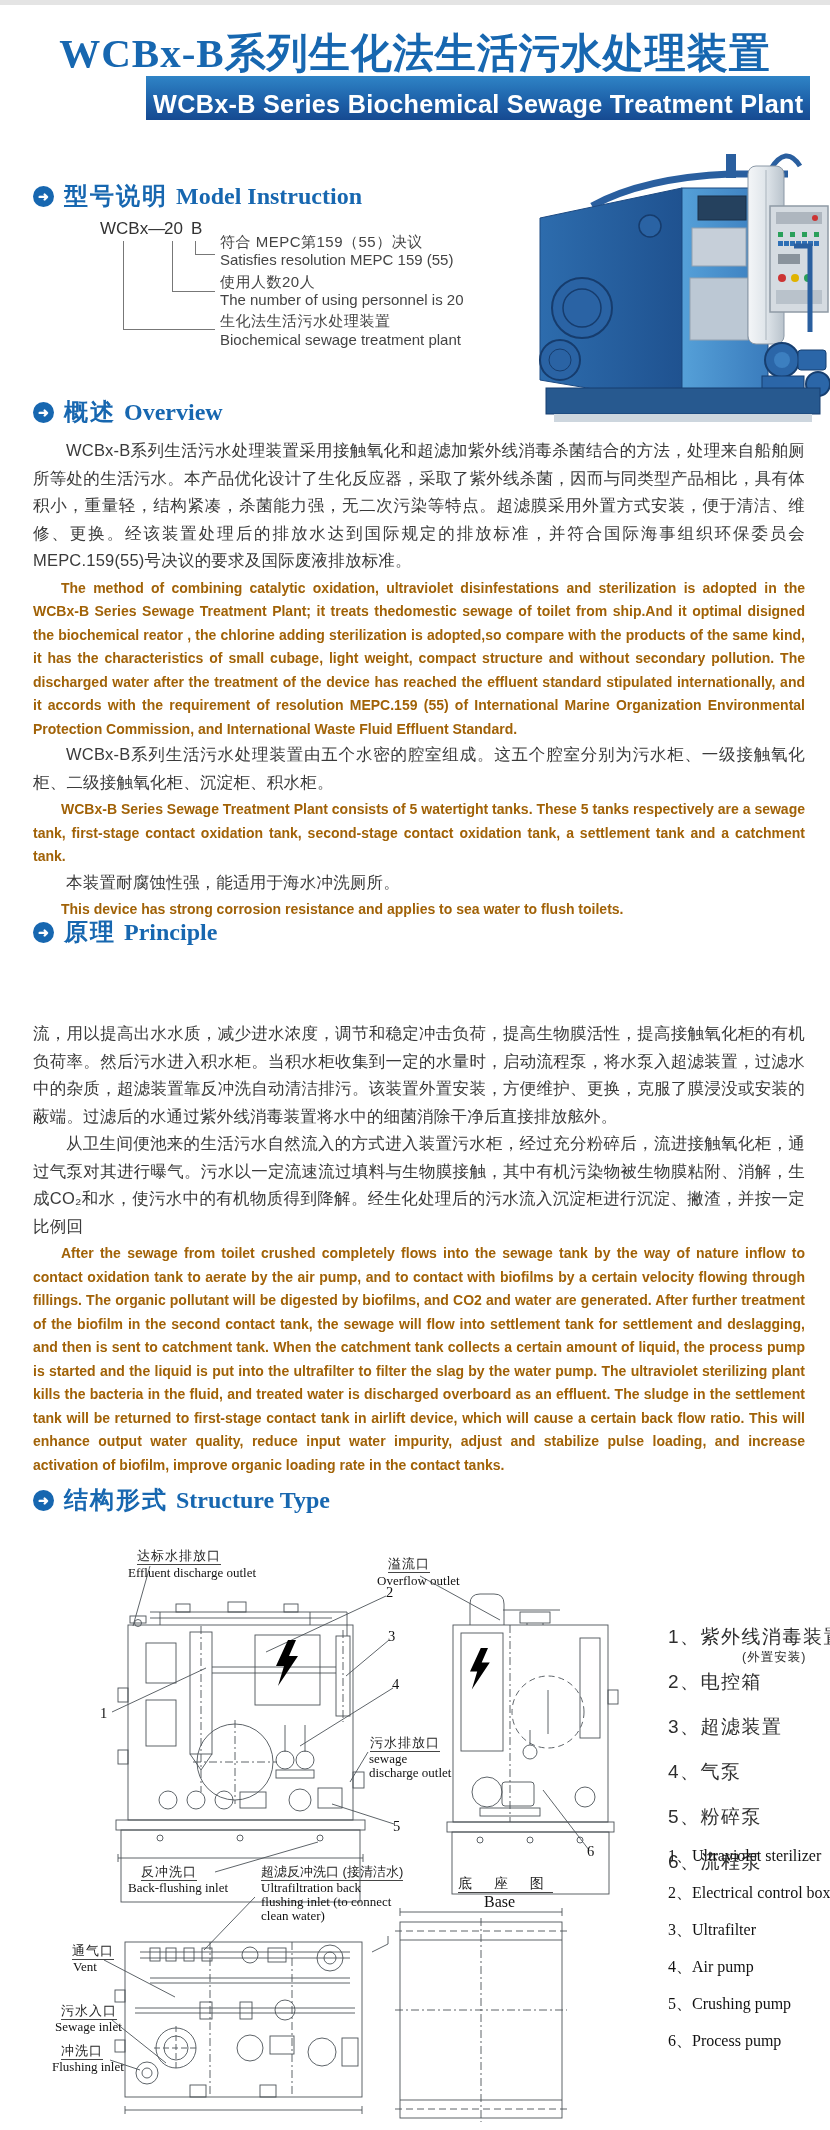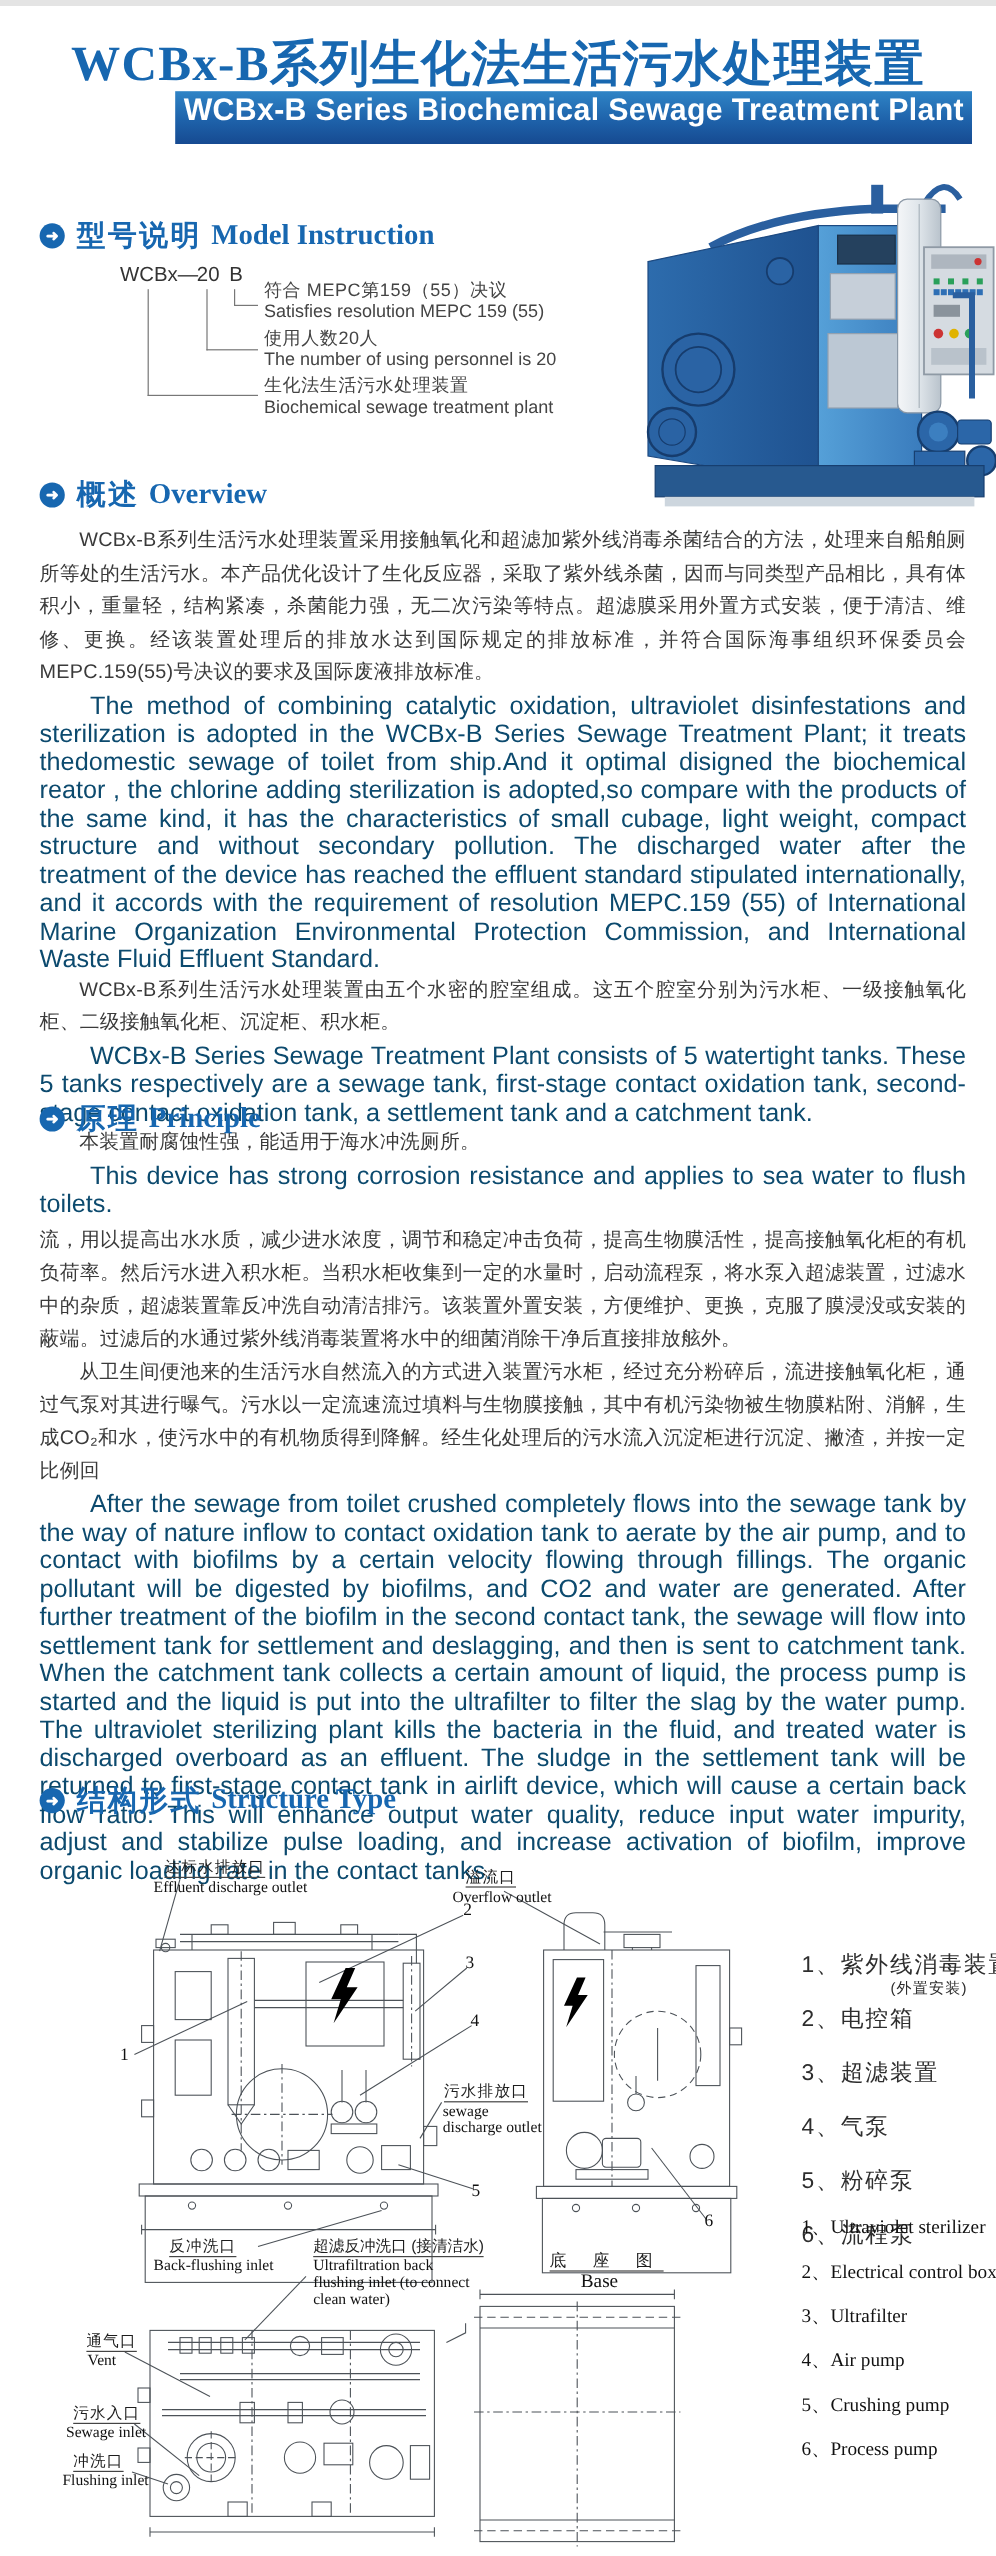--- a/index.html
+++ b/index.html
@@ -7,21 +7,21 @@
   body { font-family:"Liberation Sans", sans-serif; color:#3c3c3c; }
   .page { position:relative; width:830px; height:2130px; margin:0 auto; background:#ffffff; overflow:hidden; }
 
   .scan-edge { position:absolute; top:0; left:0; width:830px; height:5px; background:#d9d9d9; opacity:.7; }
 
   .title { position:absolute; top:26px; left:0; width:830px; text-align:center;
            font-family:"Liberation Serif", serif; font-weight:bold; font-size:41px;
            color:#1767b0; letter-spacing:1px; }
   .banner { position:absolute; top:76px; left:146px; width:664px; height:44px;
             background:linear-gradient(180deg,#2f84c6 0%, #1e62aa 55%, #164a91 100%);
-            display:flex; align-items:flex-start; justify-content:center; }
+            display:flex; align-items:flex-end; justify-content:center; }
   .banner-text { color:#ffffff; font-weight:bold; font-size:26px; letter-spacing:.3px;
                  transform:scaleX(.97); white-space:nowrap; }
 
   .photo { position:absolute; left:532px; top:126px; width:298px; height:304px; }
 
   .sec-head { position:absolute; left:33px; display:flex; align-items:center; }
   .sec-icon { width:21px; height:21px; border-radius:50%; background:#1767b0; color:#fff;
               display:flex; align-items:center; justify-content:center; font-size:13px;
               font-weight:bold; margin-right:10px; flex:0 0 auto; }
   .sec-title-zh { font-size:24px; font-weight:bold; color:#1767b0; letter-spacing:2px; white-space:nowrap; }
@@ -30,21 +30,21 @@
 
   
   .mcode { position:absolute; font-size:17px; color:#333; top:219px; }
   .mline { position:absolute; border-left:1px solid #777; border-bottom:1px solid #777; }
   .mlabel-zh { position:absolute; left:220px; font-size:15px; color:#444; white-space:nowrap; letter-spacing:.5px; }
   .mlabel-en { position:absolute; left:220px; font-size:15px; color:#444; white-space:nowrap; }
 
   .body-block { position:absolute; left:33px; width:772px; }
   .para-zh { font-size:16.5px; line-height:27.5px; text-align:justify; text-indent:2em; color:#3a3a3a; letter-spacing:.2px; }
   .para-zh.cont { text-indent:0; }
-  .para-en { font-size:21px; line-height:23.5px; text-align:justify; text-indent:2em; color:#0c4a6e; margin-top:2px; }
+  .para-en { font-size:14px; line-height:23.5px; text-align:justify; text-indent:2em; color:#a16207; margin-top:2px;font-weight:bold; }
   .gap-top { margin-top:56px; }
 
   
   .structure { position:absolute; left:0; top:1540px; width:830px; height:590px; }
   .structure svg { position:absolute; left:0; top:0; }
   .dlabel-zh { position:absolute; font-size:13px; color:#1d1d1d; letter-spacing:1px; white-space:nowrap; line-height:15px; }
   .dlabel-en { position:absolute; font-size:13px; color:#111; font-family:"Liberation Serif", serif; line-height:14px; }
   .u { border-bottom:1px solid #444; padding-bottom:1px; }
   .callout { position:absolute; font-size:14.5px; color:#111; font-family:"Liberation Serif", serif; }
   .legend-zh { position:absolute; left:668px; top:1624px; list-style:none; }

